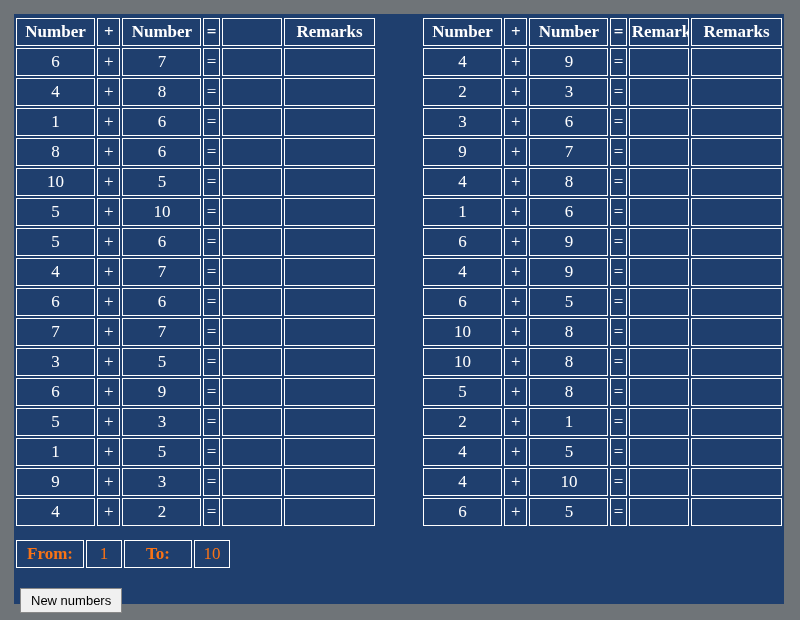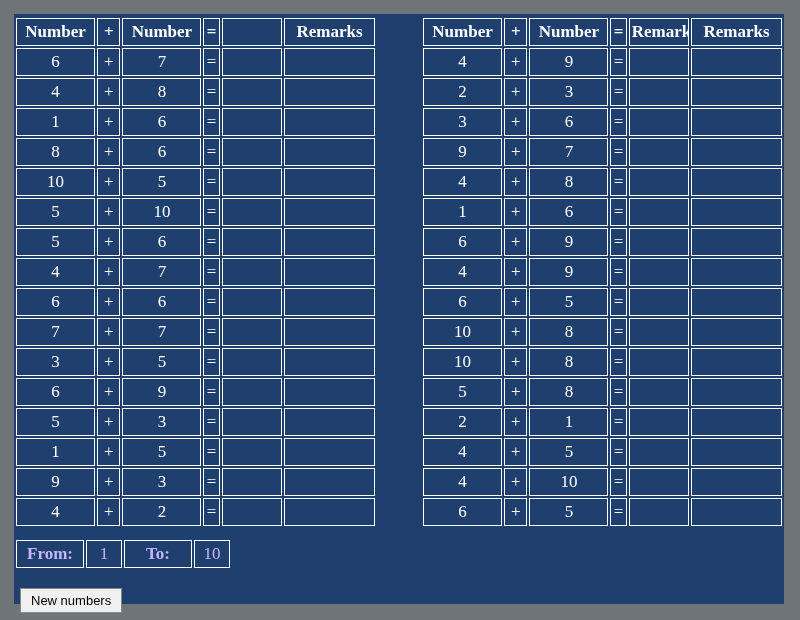--- a/index.html
+++ b/index.html
@@ -61,21 +61,21 @@
     border-spacing: 2px;
   }
   table.range td {
     background: #1f3f6e;
     border: 1px solid #ffffff;
     text-align: center;
     font-size: 17px;
     height: 22px;
     padding: 2px 6px;
     vertical-align: middle;
-    color: #c4b5fd;
+    color: #f97316;
   }
   table.range td.lbl {
     font-weight: bold;
     width: 54px;
   }
   table.range td.val {
     width: 22px;
   }
 
   .button-row {

